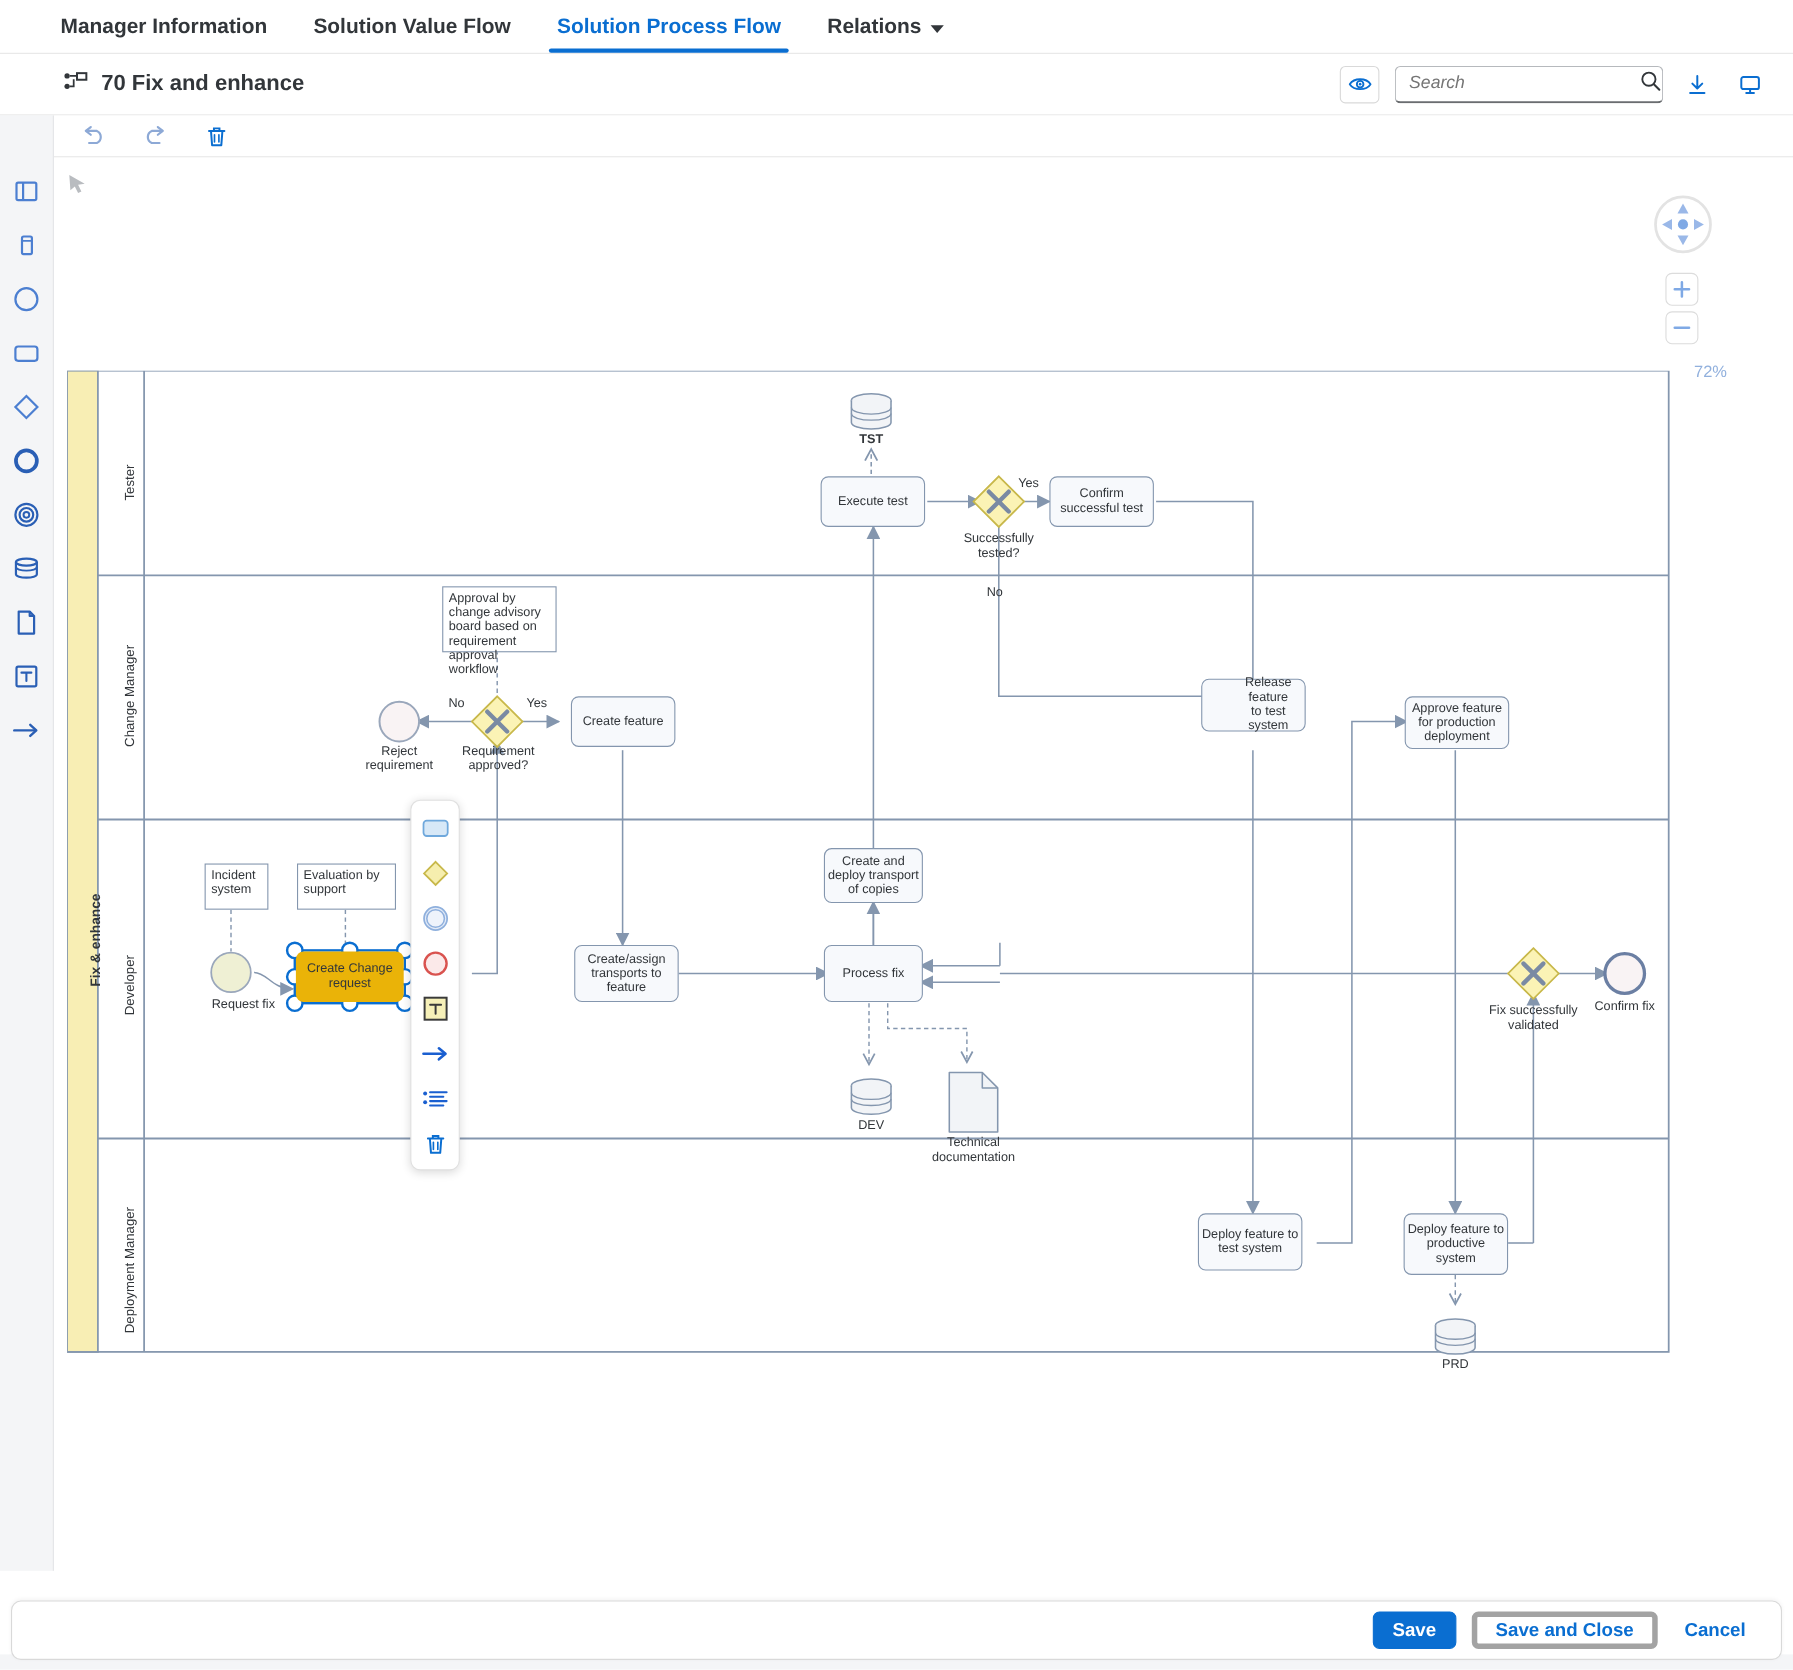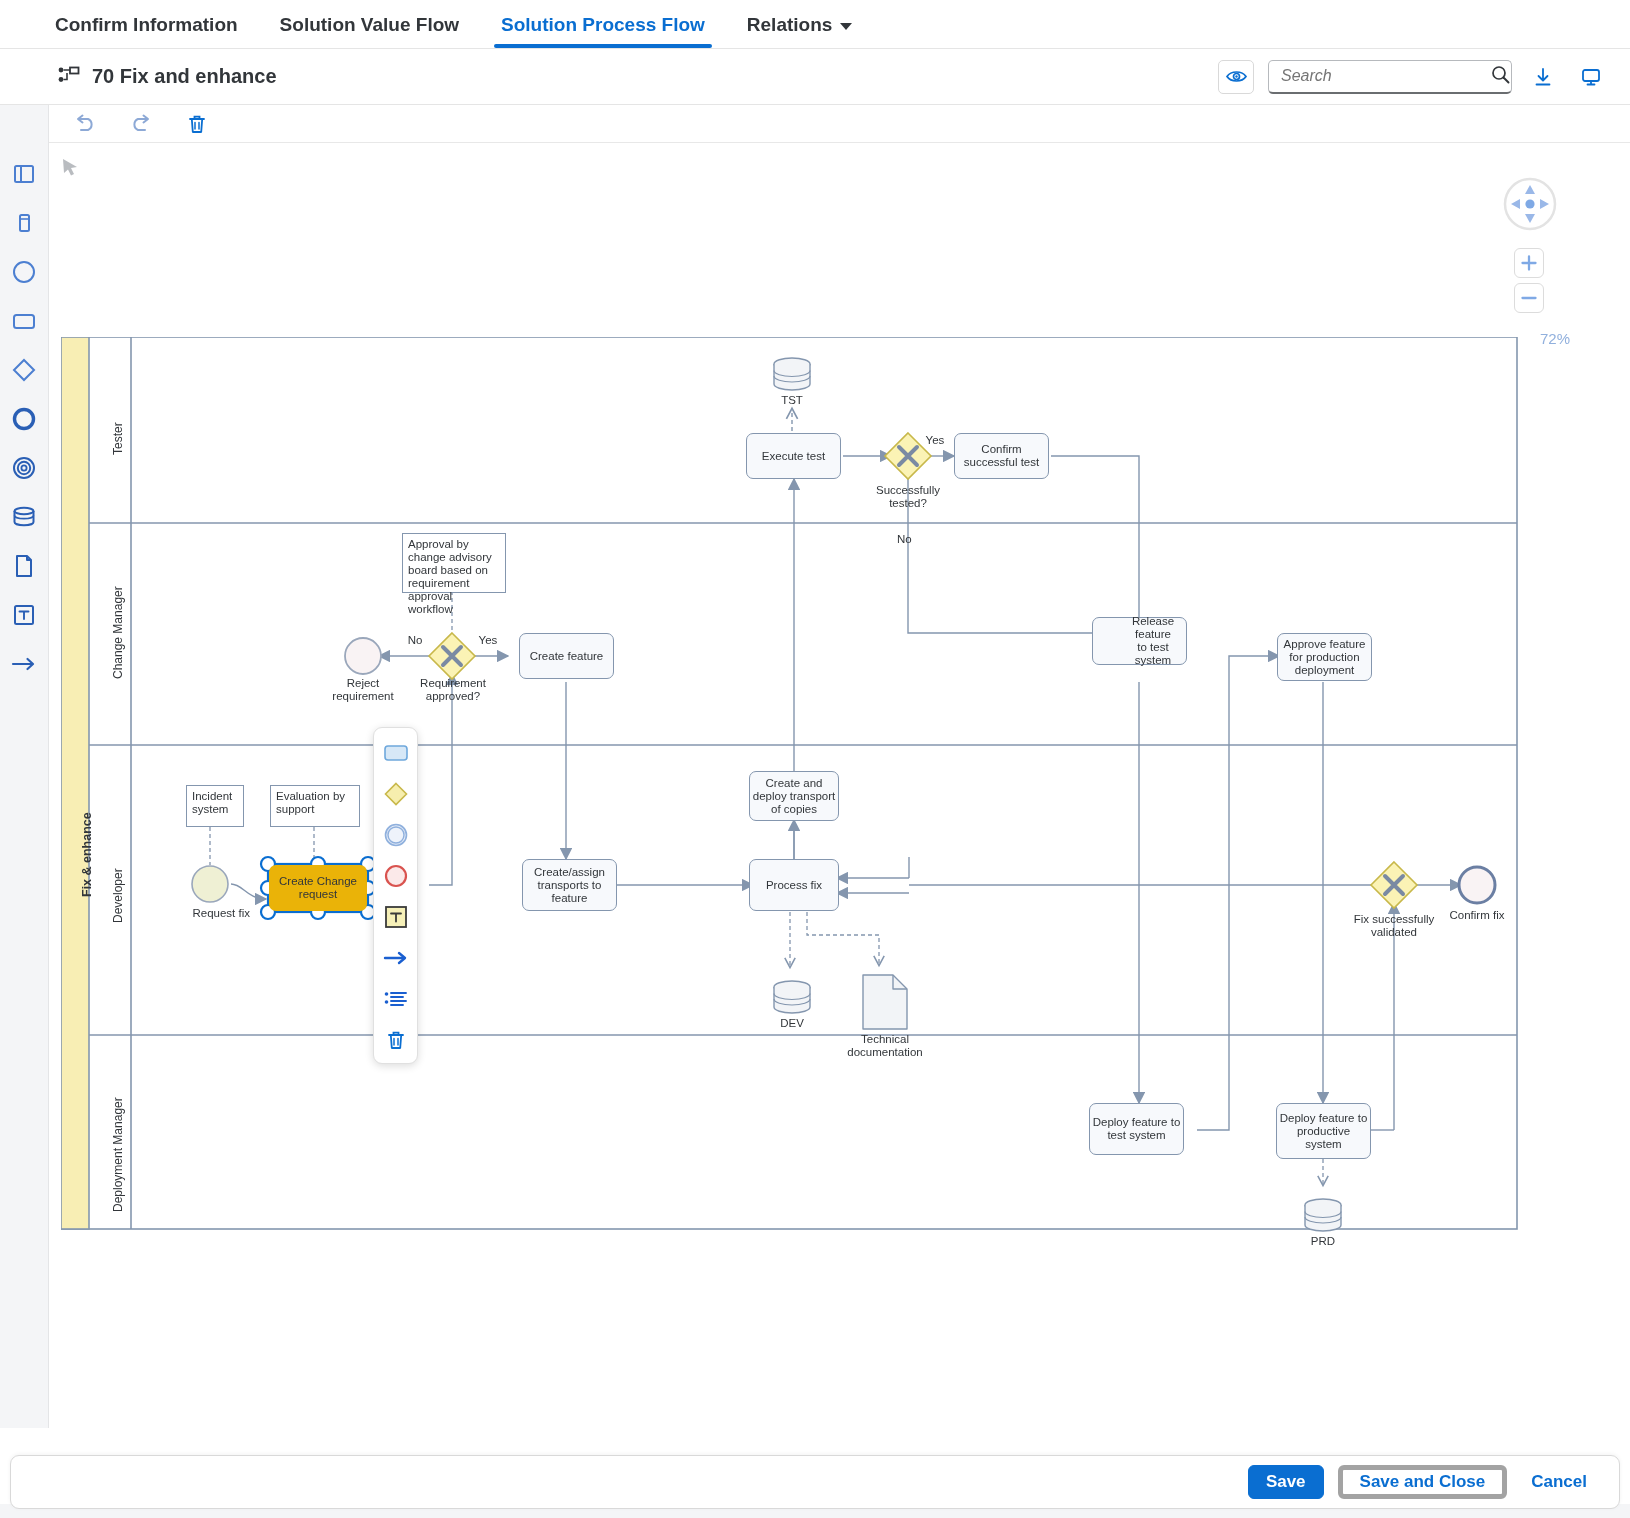--- a/index.html
+++ b/index.html
@@ -130,21 +130,21 @@
   #btnsave{background:#0a6ed1;color:#fff;border:1px solid #0a6ed1;height:34px;padding:0 17px;}
   #btnsaveclose{background:#fff;color:#0a6ed1;border:5px solid #a3a3a3;height:34px;padding:0 17px;}
   #btncancel{background:transparent;color:#0a6ed1;border:none;height:34px;padding:0 10px;}
   #footerspacer{position:absolute;left:0;right:0;bottom:0;height:14px;background:#f4f5f7;}
 </style>
 </head>
 <body>
 
 <div id="tabbar">
   <div class="tab">
-    <span>Confirm Information</span>
+    <span>Manager Information</span>
   </div>
   <div class="tab">
     <span>Solution Value Flow</span>
   </div>
   <div class="tab active">
     <span>Solution Process Flow</span>
   </div>
   <div class="tab">
     <span>Relations</span>
     <span class="caret"></span>
@@ -448,21 +448,21 @@
     </svg>
 
     
     <div class="poollabel" style="left:19px; top:560px;">Fix &amp; enhance</div>
     <div class="lanelabel" style="left:50px; top:118px;">Tester</div>
     <div class="lanelabel" style="left:50px; top:342px;">Change Manager</div>
     <div class="lanelabel" style="left:50px; top:586px;">Developer</div>
     <div class="lanelabel" style="left:50px; top:875px;">Deployment Manager</div>
 
     
-    <div class="nodelabel" style="left:706px; top:57px; width:50px;">TST</div>
+    <div class="nodelabel" style="left:706px; top:57px; width:50px;font-weight:bold;">TST</div>
     <div class="task" style="left:685px; top:96px; width:95px; height:46px;">Execute test</div>
     <div class="nodelabel" style="left:797px; top:147px; width:100px; white-space:pre-line;">Successfully
 tested?</div>
     <div class="nodelabel" style="left:856px; top:97px; width:36px;">Yes</div>
     <div class="nodelabel" style="left:836px; top:196px; width:30px; text-align:left;">No</div>
     <div class="task" style="left:893px; top:96px; width:95px; height:46px; white-space:pre-line;">Confirm
 successful test</div>
 
     
     <div class="annot" style="left:341px; top:196px; width:104px; height:60px;">Approval by change advisory board based on requirement approval workflow</div>

